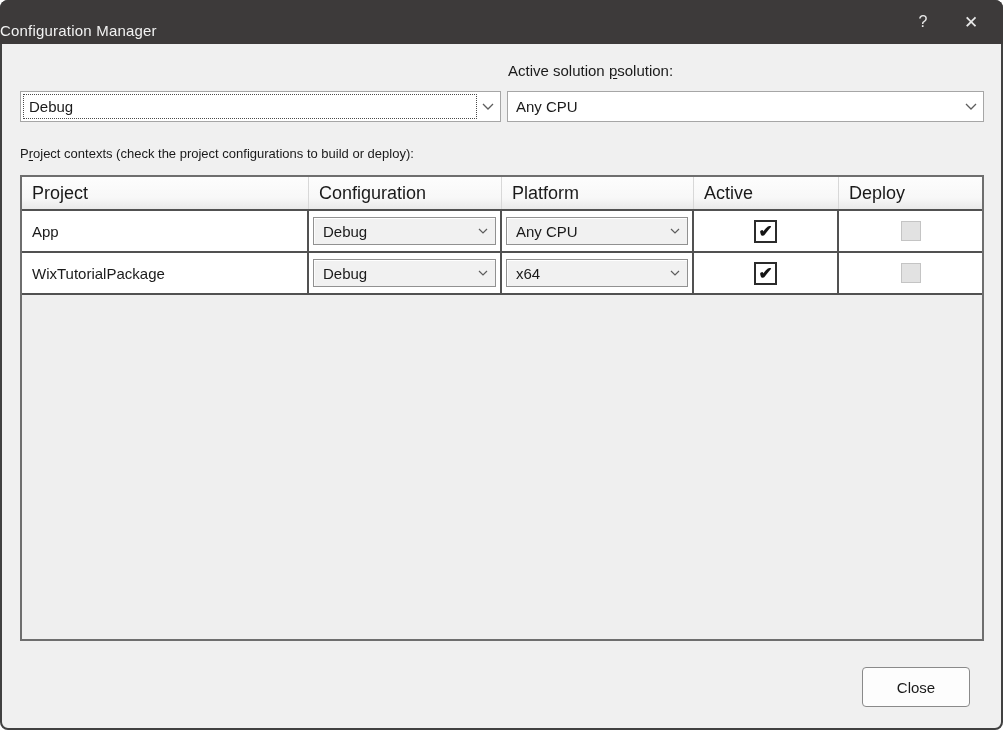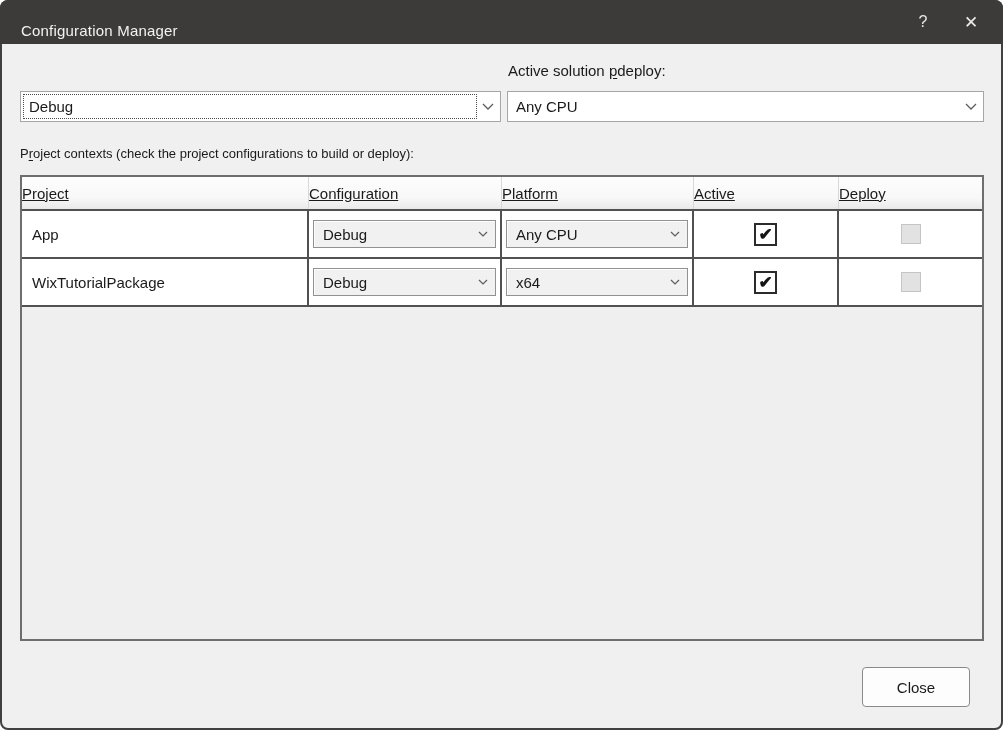--- a/index.html
+++ b/index.html
@@ -16,21 +16,21 @@
     color: #1a1a1a;
   }
 
   
   .titlebar {
     position: absolute; left: 0; top: 0; right: 0; height: 44px;
     background: #3d3a3a;
     display: flex; align-items: center;
     color: #f2f2f2;
   }
-  .titlebar-title { padding-left: 21px; font-size: 15px; letter-spacing: .2px; margin-top: 16px; }
+  .titlebar-title { font-size: 15px; letter-spacing: .2px; margin-top: 16px; }
   .titlebar-buttons { margin-left: auto; display: flex; height: 100%; }
   .titlebar-btn {
     width: 48px; height: 100%;
     display: flex; align-items: center; justify-content: center;
     color: #e9e9e9; cursor: default;
     background: transparent; border: none; font-family: inherit;
   }
   .titlebar-btn.help { font-size: 16px; }
   .titlebar-btn.close { font-size: 17px; margin-right: 8px; }
 
@@ -66,26 +66,27 @@
     background: #efefef;
     display: flex; flex-direction: column;
   }
   .grid-header {
     display: flex; height: 34px;
     background: linear-gradient(180deg, #fdfdfd 0%, #f8f8f8 65%, #e9e9e9 100%);
     border-bottom: 2px solid #515151;
   }
   .grid-header .hcell {
     display: flex; align-items: center;
+    padding-left: 10px;
     border-right: 1px solid #d8d8d8;
-    font-size: 15px; color: #1a1a1a; text-decoration: underline;
+    font-size: 18px; color: #1a1a1a;
   }
   .grid-header .hcell:last-child { border-right: none; }
 
-  .grid-row { display: flex; height: 48px; background: #ffffff; border-bottom: 2px solid #515151; }
+  .grid-row { display: flex; height: 42px; background: #ffffff; border-bottom: 2px solid #515151; }
   .grid-row .cell {
     display: flex; align-items: center;
     border-right: 2px solid #515151;
     overflow: hidden;
   }
   .grid-row .cell:last-child { border-right: none; }
   .cell.text-cell { padding-left: 10px; }
   .cell.center { justify-content: center; }
 
   .col-project { width: 287px; }
@@ -149,21 +150,21 @@
   <div class="combo combo-config">
     <span class="value">Debug</span>
     <span class="chev">
       <svg width="12" height="7" viewBox="0 0 12 7">
           <polyline points="1,1 6,6 11,1" fill="none" stroke="#5d5d5d" stroke-width="1.3"></polyline>
         </svg>
     </span>
     <span class="focus-rect"></span>
   </div>
 
-  <div class="field-label label-platform"><span>Active solution </span><span class="mn">p</span><span>deploy:</span></div>
+  <div class="field-label label-platform"><span>Active solution </span><span class="mn">p</span><span>solution:</span></div>
 
   <div class="combo combo-platform">
     <span class="value">Any CPU</span>
     <span class="chev">
       <svg width="12" height="7" viewBox="0 0 12 7">
           <polyline points="1,1 6,6 11,1" fill="none" stroke="#5d5d5d" stroke-width="1.3"></polyline>
         </svg>
     </span>
   </div>
 

